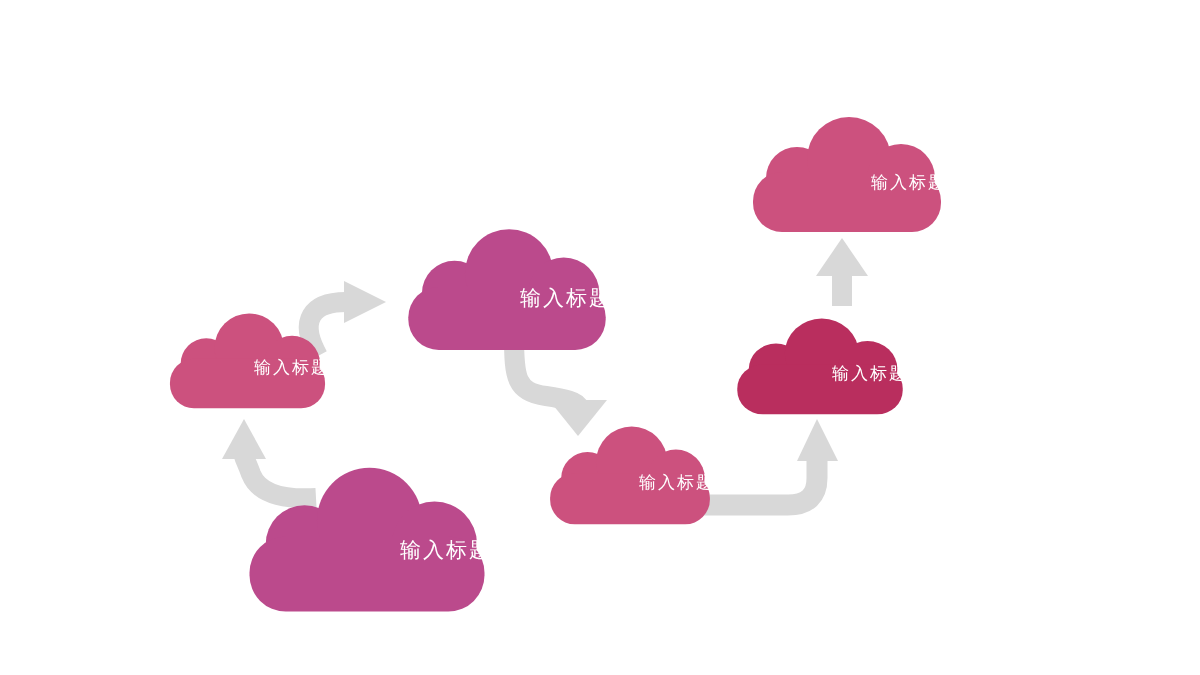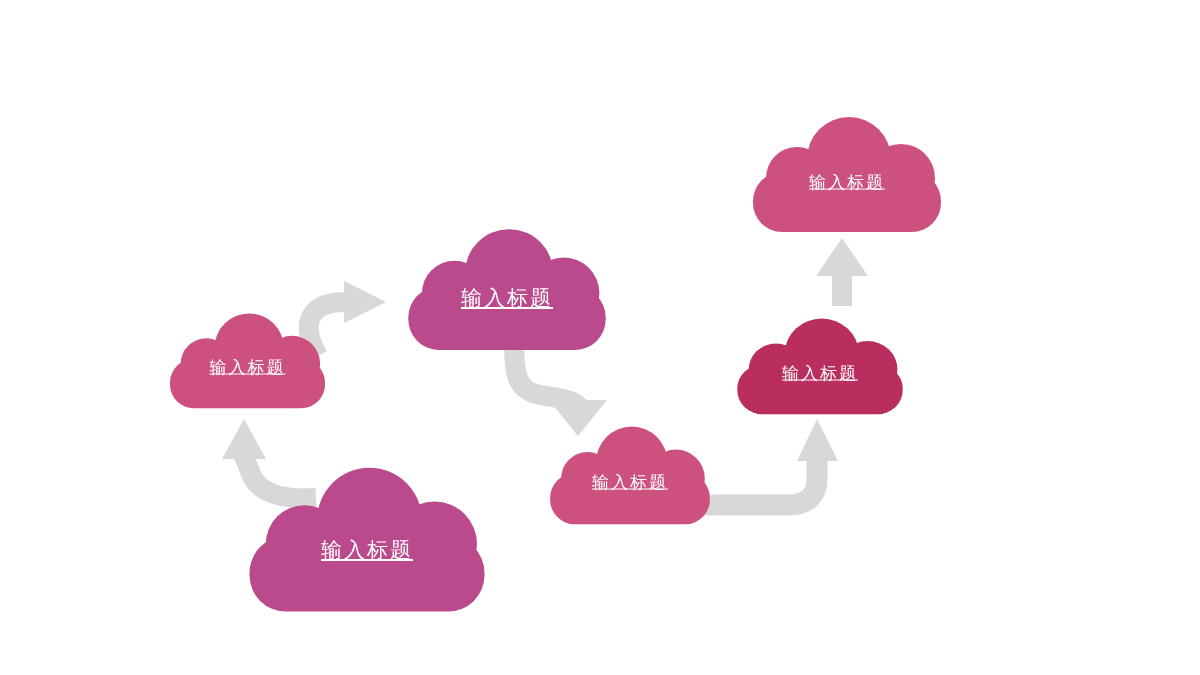--- a/index.html
+++ b/index.html
@@ -30,26 +30,25 @@
     width: 100%;
     height: 100%;
     display: block;
   }
   .cloud-label {
     position: absolute;
     left: 0;
     right: 0;
     top: 57%;
     transform: translateY(-50%);
-    text-align: center;
+    text-align: right;
     color: var(--label-color, #ffffff);
     letter-spacing: 2px;
     white-space: nowrap;
     user-select: none;
-    text-decoration: underline;
   }
   .cloud--sm .cloud-label { font-size: 17px; }
   .cloud--lg .cloud-label { font-size: 21px; }
 
   .cloud--left       { left: 165px; top: 311px; width: 165px; height: 99px;  }
   .cloud--top-middle { left: 402px; top: 226px; width: 210px; height: 126px; }
   .cloud--mid-right  { left: 545px; top: 424px; width: 170px; height: 102px; }
   .cloud--right-dark { left: 732px; top: 316px; width: 176px; height: 100px; }
   .cloud--top-right  { left: 747px; top: 114px; width: 200px; height: 120px; }
   .cloud--bottom     { left: 242px; top: 464px; width: 250px; height: 150px; }

